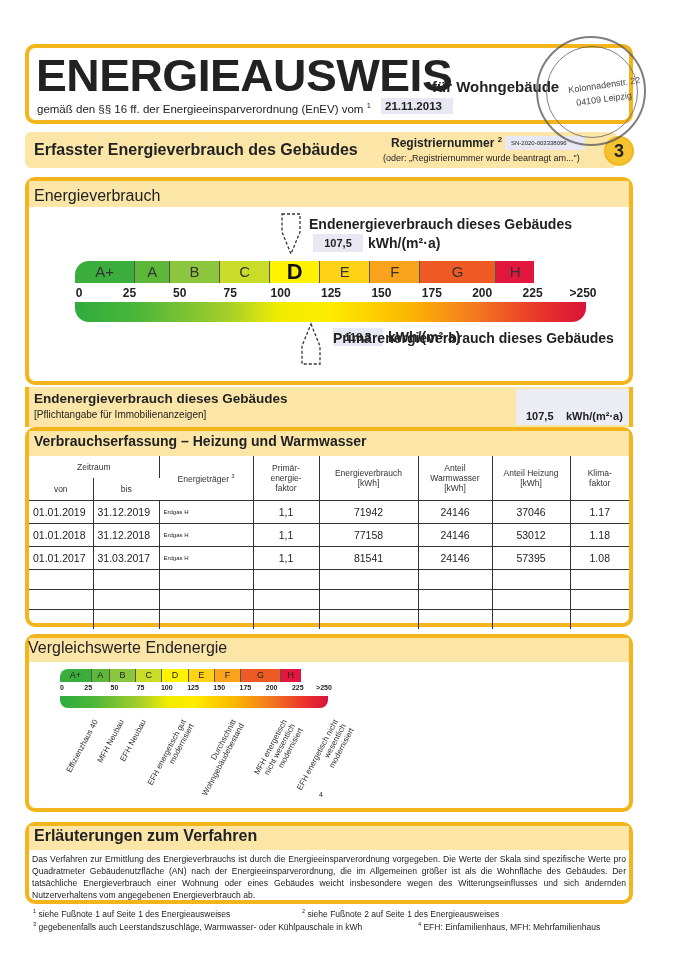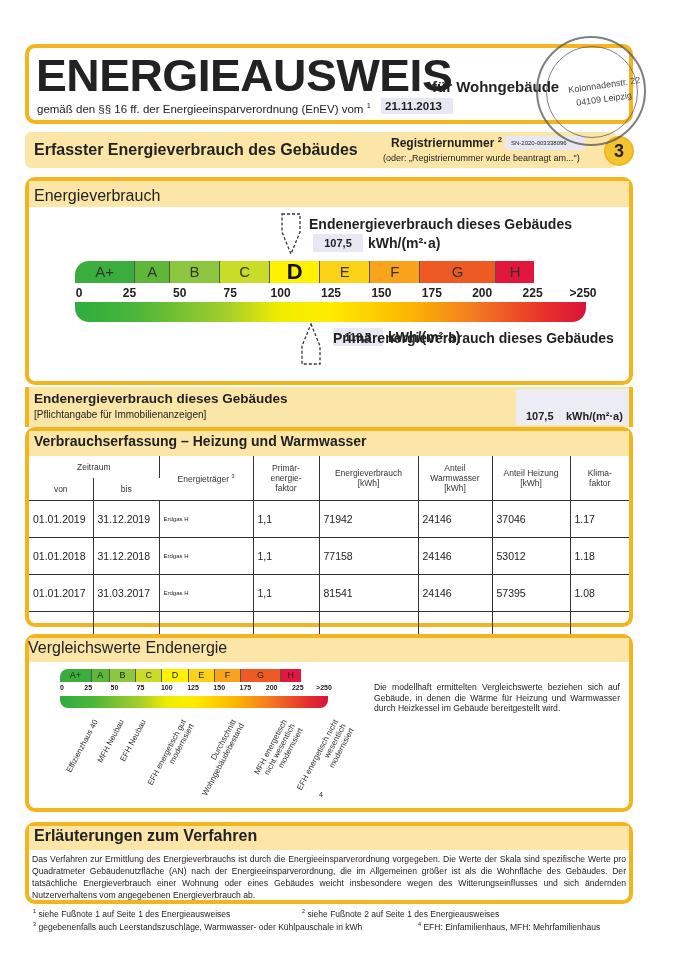--- a/index.html
+++ b/index.html
@@ -48,23 +48,23 @@
 #pf-sub{left:34px;top:409px;font-size:10px}
 #pf-valbox{left:516px;top:389px;width:113px;height:36px;background:#ececf4}
 #pf-val{left:526px;top:410px;font-size:11px;font-weight:bold}
 #pf-unit{left:566px;top:410px;font-size:11px;font-weight:bold}
 
 #vb-frame{left:25px;top:427px;width:608px;height:200px}
 #vb-band{left:29px;top:431px;width:600px;height:25px}
 #vb-title{left:34px;top:433px;font-size:14px;font-weight:bold}
 table.tbl{position:absolute;left:29px;top:456px;width:600px;border-collapse:collapse;font-size:10.5px}
 table.tbl th{font-weight:normal;font-size:8.5px;color:#333;border-right:1px solid #333;vertical-align:middle;text-align:center;line-height:10px}
-table.tbl td{border-right:1px solid #333;border-top:1px solid #333;height:20px;padding:12px 4px}
+table.tbl td{border-right:1px solid #333;border-top:1px solid #333;height:20px;padding:5px 4px}
 table.tbl th:last-child,table.tbl td:last-child{border-right:none}
-td.num{text-align:left}
+td.num{text-align:center}
 td.small{font-size:6px}
 
 #vg-frame{left:25px;top:634px;width:608px;height:178px}
 #vg-band{left:29px;top:638px;width:600px;height:24px}
 #vg-title{left:28px;top:639px;font-size:16px;font-weight:normal}
 .mini-top{left:60px;top:669px;width:268px;height:13px;border-radius:8px 8px 0 0;display:flex;overflow:hidden}
 .mini-top div{height:13px;text-align:center;font-size:9px;line-height:13px;border-right:1px solid #555}
 .mini-top div:last-child{border-right:none}
 .mini-ticks{left:58px;top:684px;width:280px;height:12px;font-size:7px;font-weight:bold}
 .mini-ticks span{position:absolute;transform:translateX(-50%)}
@@ -276,21 +276,20 @@
     <div class="rot" style="right: 584px; top: 718px; width: 60px; white-space: normal;">Effizienzhaus 40</div>
     <div class="rot" style="right: 558px; top: 718px; width: 60px; white-space: normal;">MFH Neubau</div>
     <div class="rot" style="right: 536px; top: 718px; width: 60px; white-space: normal;">EFH Neubau</div>
     <div class="rot" style="right: 496px; top: 718px; width: 80px; white-space: normal;">EFH energetisch gut modernisiert</div>
     <div class="rot" style="right: 446px; top: 718px; width: 80px; white-space: normal;">Durchschnitt Wohngebäudebestand</div>
     <div class="rot" style="right: 395px; top: 718px; width: 80px; white-space: normal;">MFH energetisch nicht wesentlich modernisiert</div>
     <div class="rot" style="right: 344px; top: 718px; width: 80px; white-space: normal;">EFH energetisch nicht wesentlich modernisiert</div>
   </div>
 <div class="abs" id="vg-fn">4</div>
 <div class="abs" id="vg-text">
-    <div>Die modellhaft ermittelten Vergleichswerte beziehen sich auf Gebäude, in denen die Wärme für Heizung und Warmwasser durch Heizkessel im Gebäude bereitgestellt wird.</div>
   </div>
 
 <div class="frame" id="er-frame"></div>
 <div class="abs hdr-band" id="er-band"></div>
 <div class="abs" id="er-title">Erläuterungen zum Verfahren</div>
 <div class="abs" id="er-text">Das Verfahren zur Ermittlung des Energieverbrauchs ist durch die Energieeinsparverordnung vorgegeben. Die Werte der Skala sind spezifische Werte pro Quadratmeter Gebäudenutzfläche (AN) nach der Energieeinsparverordnung, die im Allgemeinen größer ist als die Wohnfläche des Gebäudes. Der tatsächliche Energieverbrauch einer Wohnung oder eines Gebäudes weicht insbesondere wegen des Witterungseinflusses und sich ändernden Nutzerverhaltens vom angegebenen Energieverbrauch ab.</div>
 
 <div class="fn" style="left:33px;top:908px"><sup>1</sup> <span>siehe Fußnote 1 auf Seite 1 des Energieausweises</span></div>
 <div class="fn" style="left:302px;top:908px"><sup>2</sup> <span>siehe Fußnote 2 auf Seite 1 des Energieausweises</span></div>
 <div class="fn" style="left:33px;top:921px"><sup>3</sup> <span>gegebenenfalls auch Leerstandszuschläge, Warmwasser- oder Kühlpauschale in kWh</span></div>

